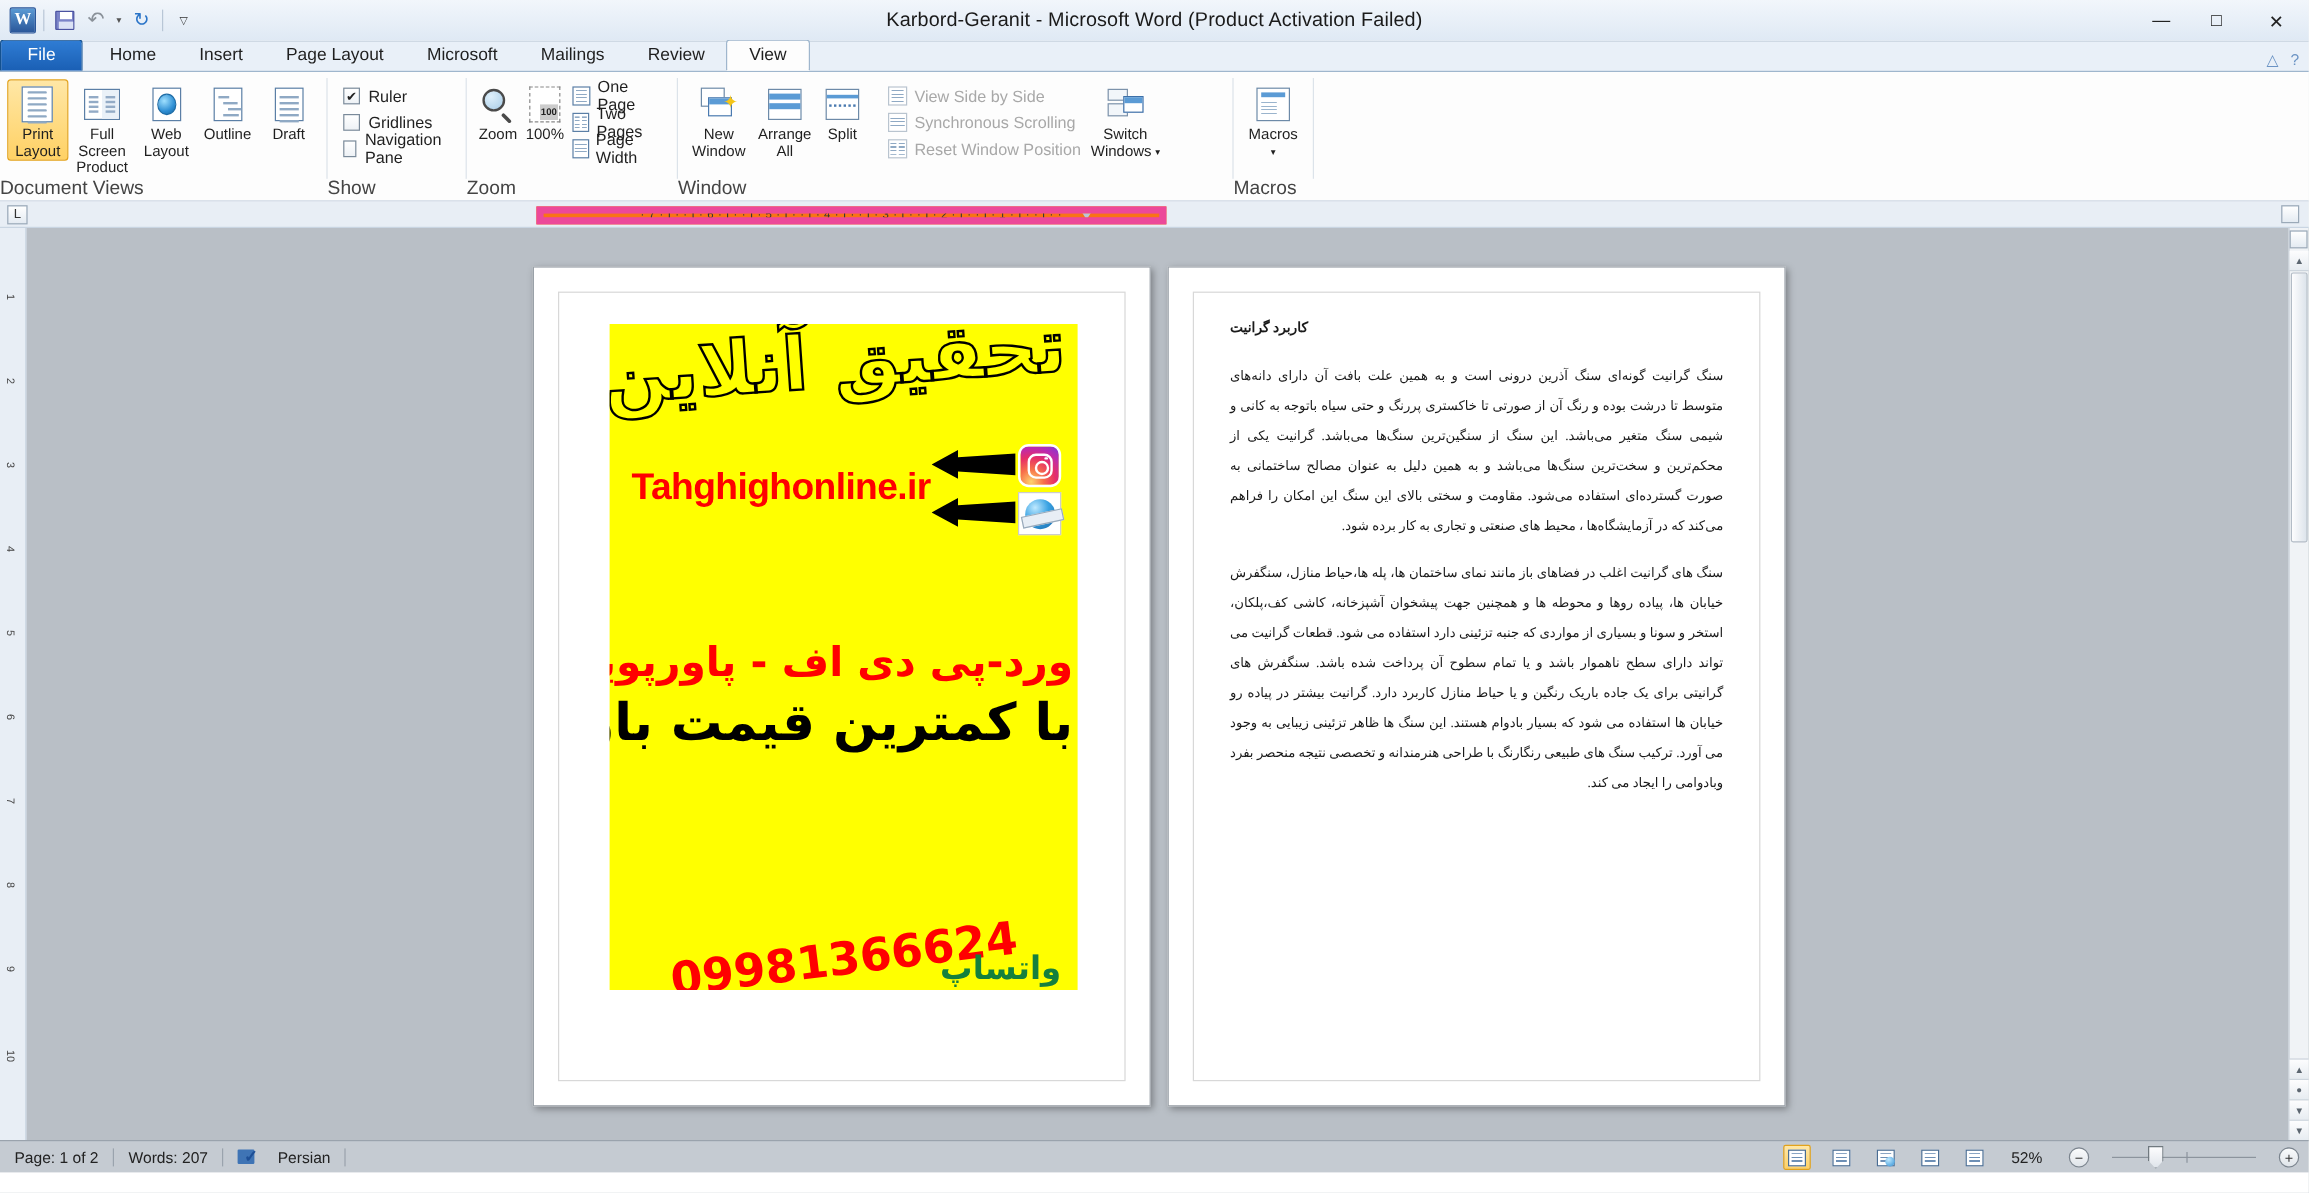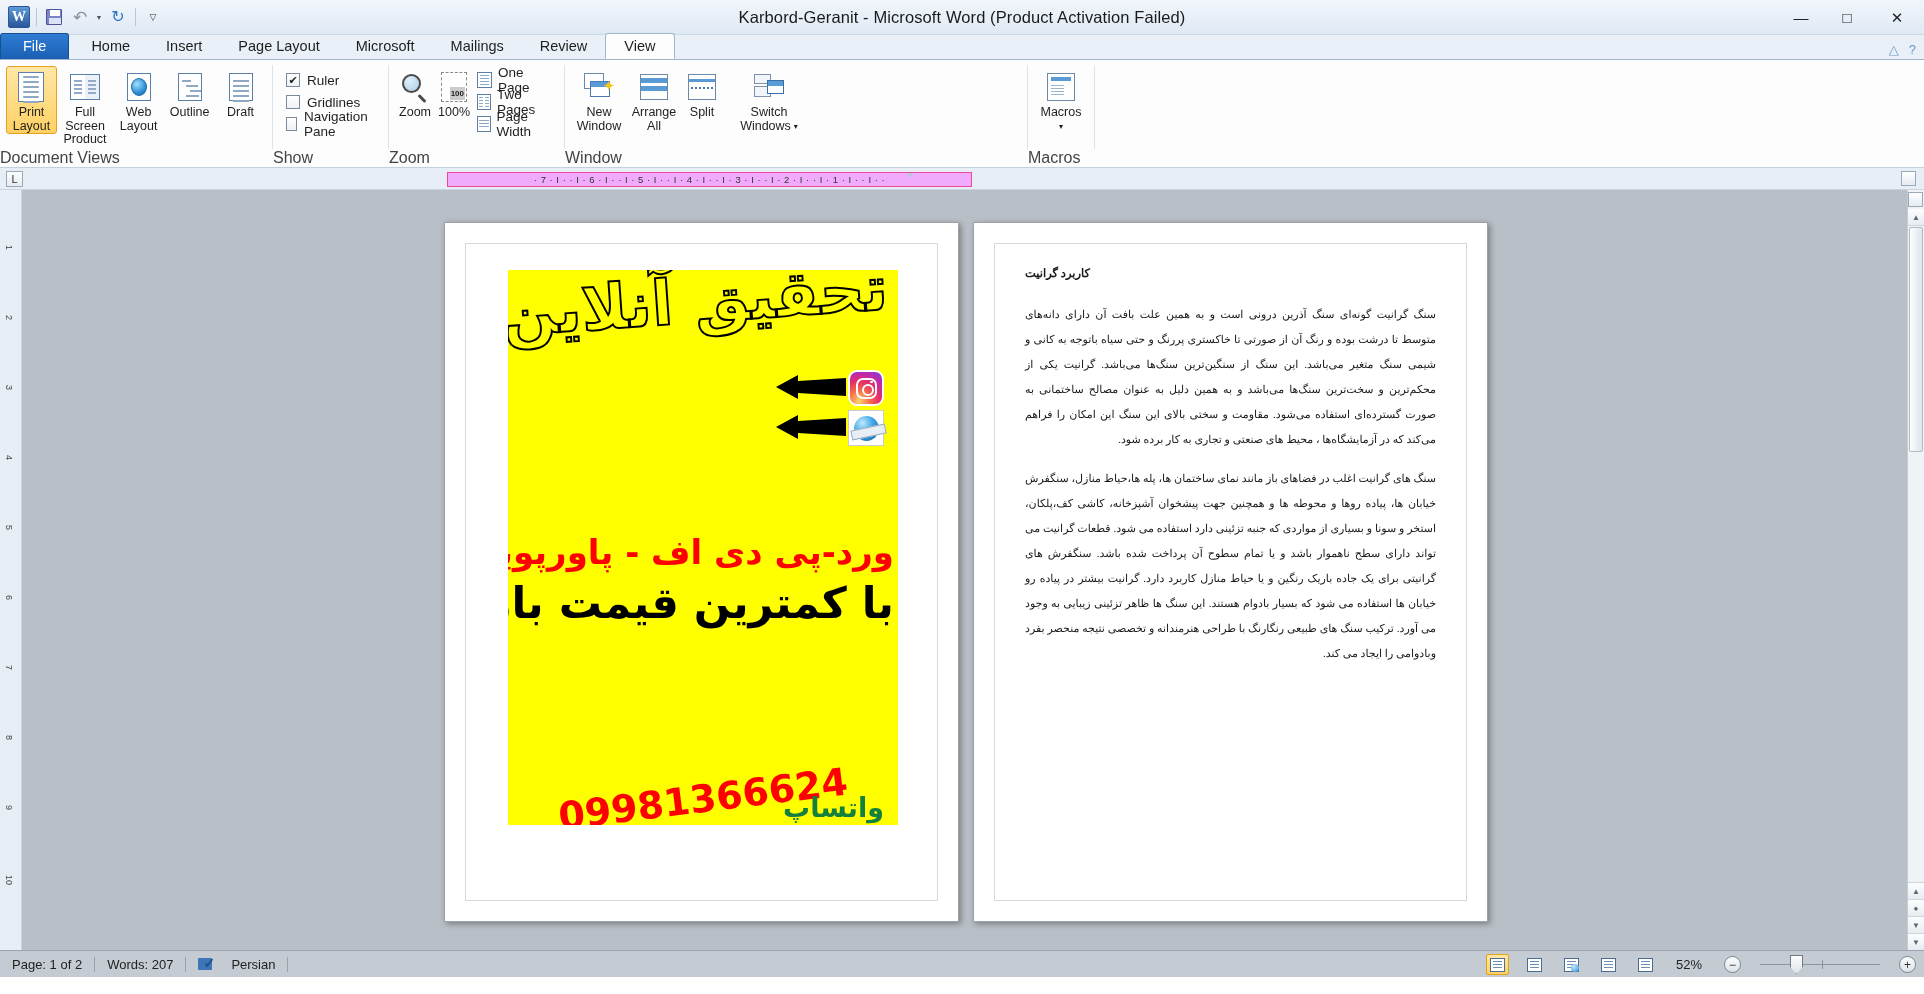--- a/index.html
+++ b/index.html
@@ -151,21 +151,21 @@
   
   .rulerbar{
     height:22px; background:#e8eef5; border-bottom:1px solid #c9d5e2; position:relative;
     display:flex; align-items:center;
   }
   .tabsel{ position:absolute; left:6px; top:3px; width:17px;height:16px;
      border:1px solid #9aa9b8; background:linear-gradient(180deg,#fff,#e4ebf2);
      font-size:11px; text-align:center; line-height:14px; color:#333; }
   .ruler{
     position:absolute; left:447px; top:4px; width:525px; height:15px;
-    background:#f0abfc; border:1px solid #ec4899;
+    background:#f97316; border:6px solid #ec4899;
     font-size:9.5px; color:#333; display:flex; align-items:center; justify-content:center;
     letter-spacing:.5px; overflow:hidden; white-space:nowrap;
   }
   .ruler .rindent{ position:absolute; right:56px; top:-2px; width:9px;height:7px;background:#b9c7d6;
      clip-path:polygon(0 0,100% 0,50% 100%); }
   .ruler-right-ico{ position:absolute; right:8px; top:3px; width:15px;height:15px;
     border:1px solid #9aa9b8;background:linear-gradient(180deg,#fff,#e4ebf2); }
 
   
   .main{ position:relative; height:760px; background:#b9bfc6; overflow:hidden; display:flex; }
@@ -498,20 +498,34 @@
         <span class="lb">Arrange</span>
         <span class="lb">All</span>
       </div>
       <div class="bigbtn" style="width:42px">
         <span class="ic">
             <span class="ic-split"></span>
           </span>
         <span class="lb">Split</span>
       </div>
       <div class="grp-div" style="margin:2px 6px 4px 6px;"></div>
+      <div style="display:flex;flex-direction:column;padding-top:3px;">
+        <div class="smallbtn dis">
+          <span class="si dis onepage"></span>
+          <span>View Side by Side</span>
+        </div>
+        <div class="smallbtn dis">
+          <span class="si dis pagew"></span>
+          <span>Synchronous Scrolling</span>
+        </div>
+        <div class="smallbtn dis">
+          <span class="si dis twopage"></span>
+          <span>Reset Window Position</span>
+        </div>
+      </div>
       <div class="bigbtn" style="width:66px">
         <span class="ic">
           <span class="ic-switch">
               <span class="a"></span>
               <span class="b"></span>
               <span class="c"></span>
             </span>
         </span>
         <span class="lb">Switch</span>
         <span class="lb" style="display:flex;align-items:center;gap:3px;">
@@ -563,20 +577,21 @@
     <span style="top:685px">10</span>
   </div>
 
   <div class="canvas">
 
     <div class="page" style="left:422px; top:32px; width:515px; height:700px;">
       <div class="page-inner">
         <div class="ad" style="left:42px; top:26px; width:390px; height:555px;">
           <div class="line1">تحقیق آنلاین</div>
 
+          <div class="url">Tahghighonline.ir</div>
 
           <div class="insta">
               <span class="sq"></span>
             </div>
           <div class="webico">
               <span class="g"></span>
             </div>
 
           <svg style="position:absolute;right:52px;top:104px;width:70px;height:26px">
             <polygon points="0,13 22,1 22,7 70,4 70,22 22,19 22,25" fill="#000"></polygon>

